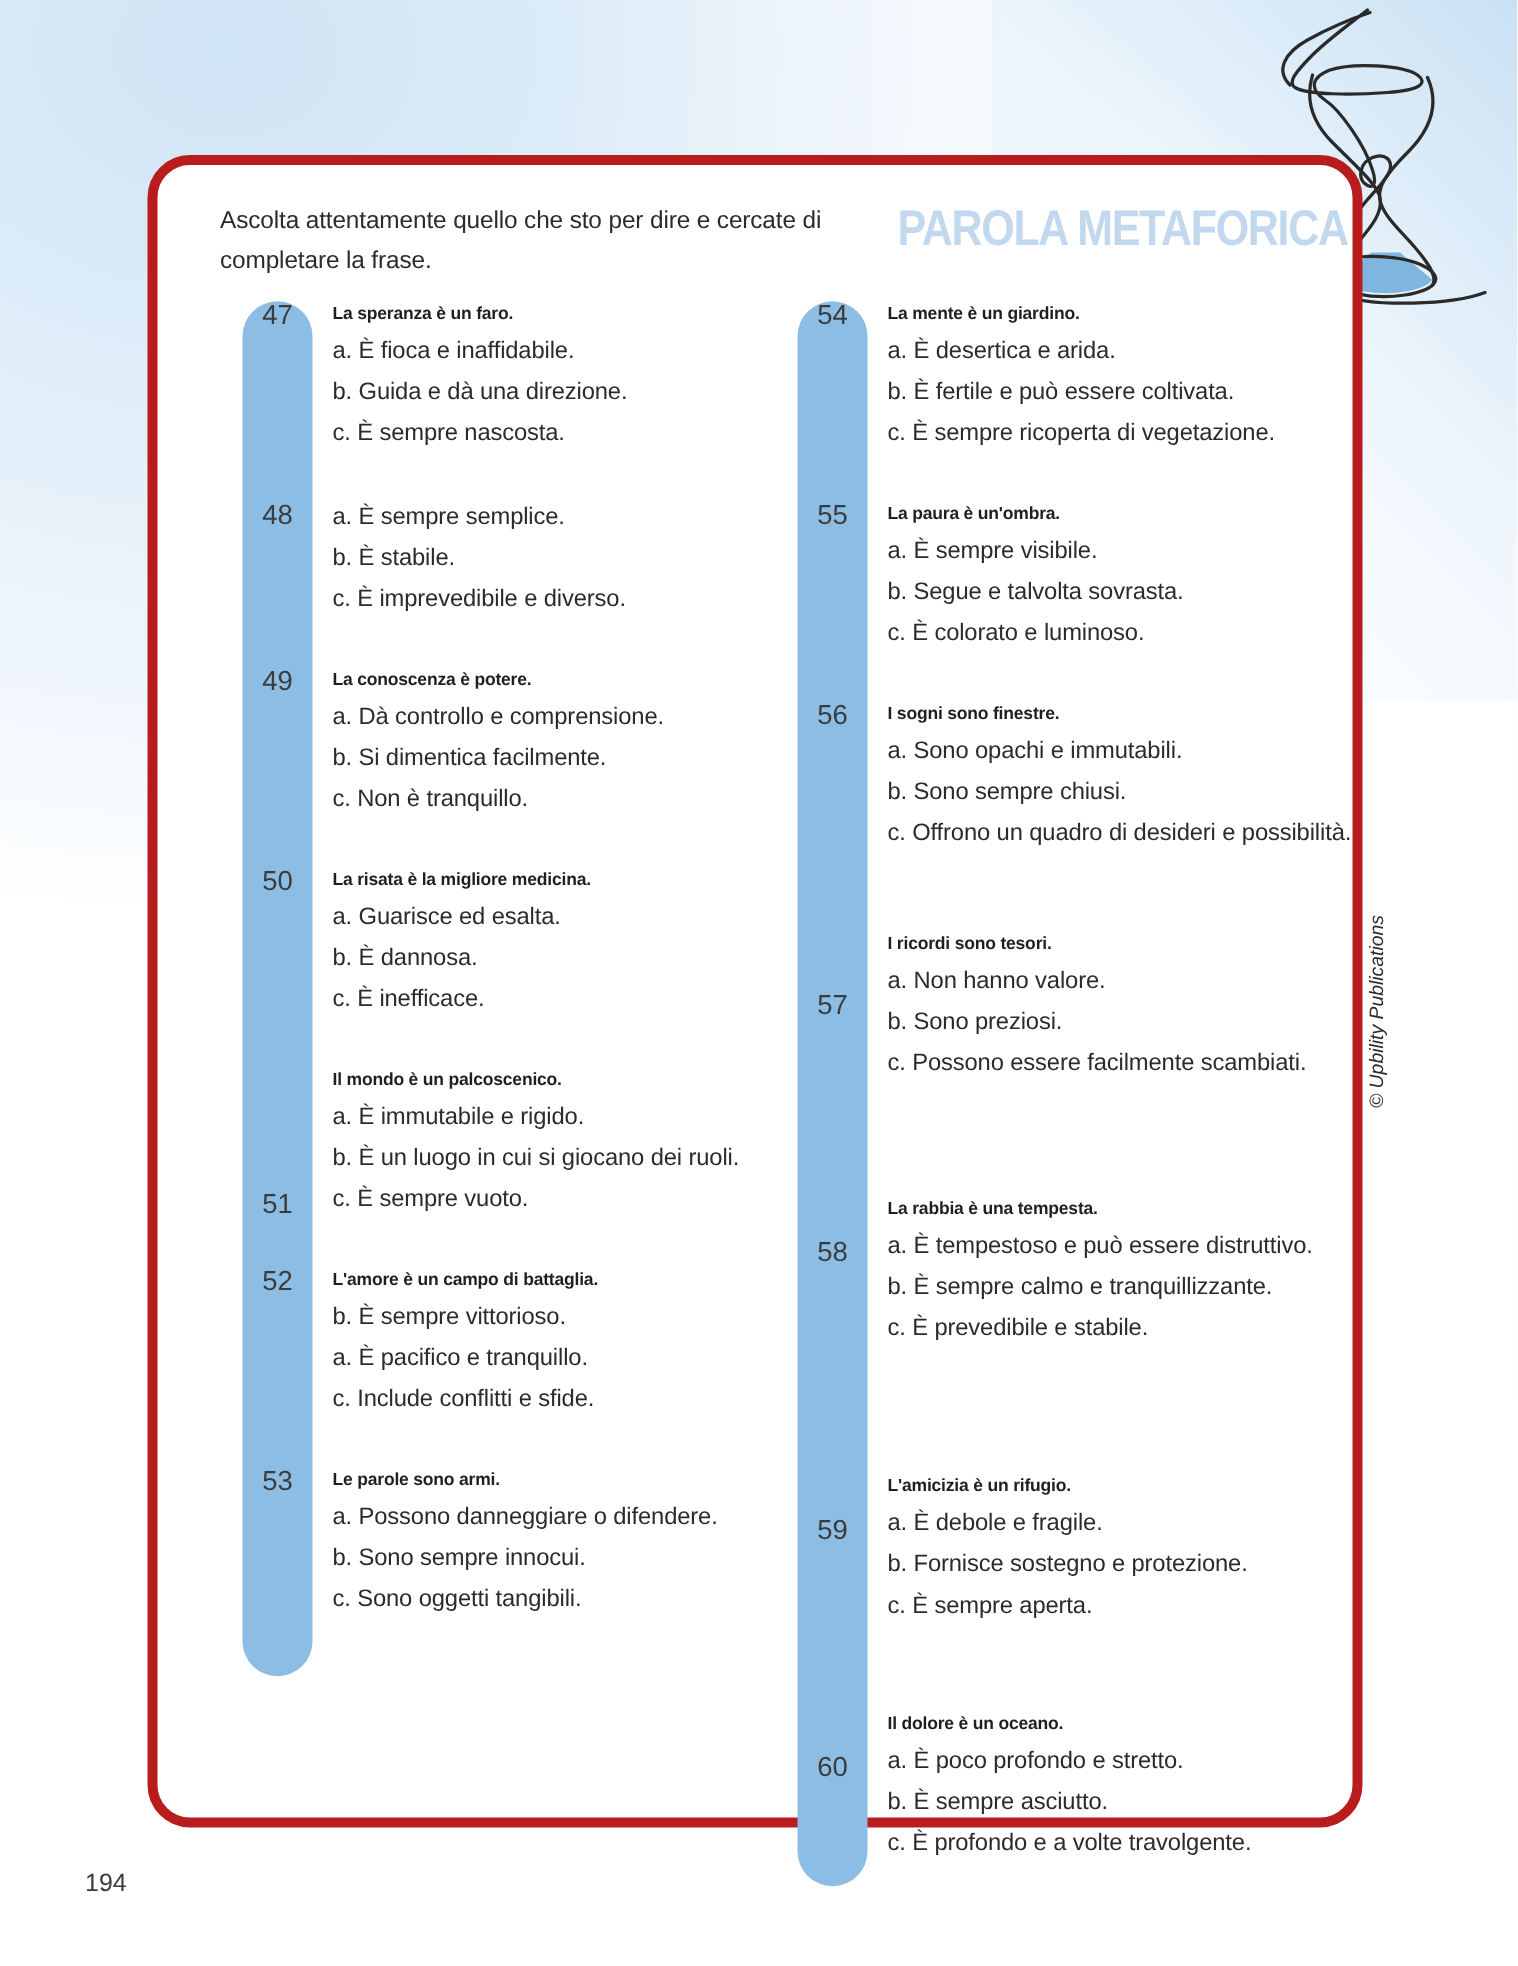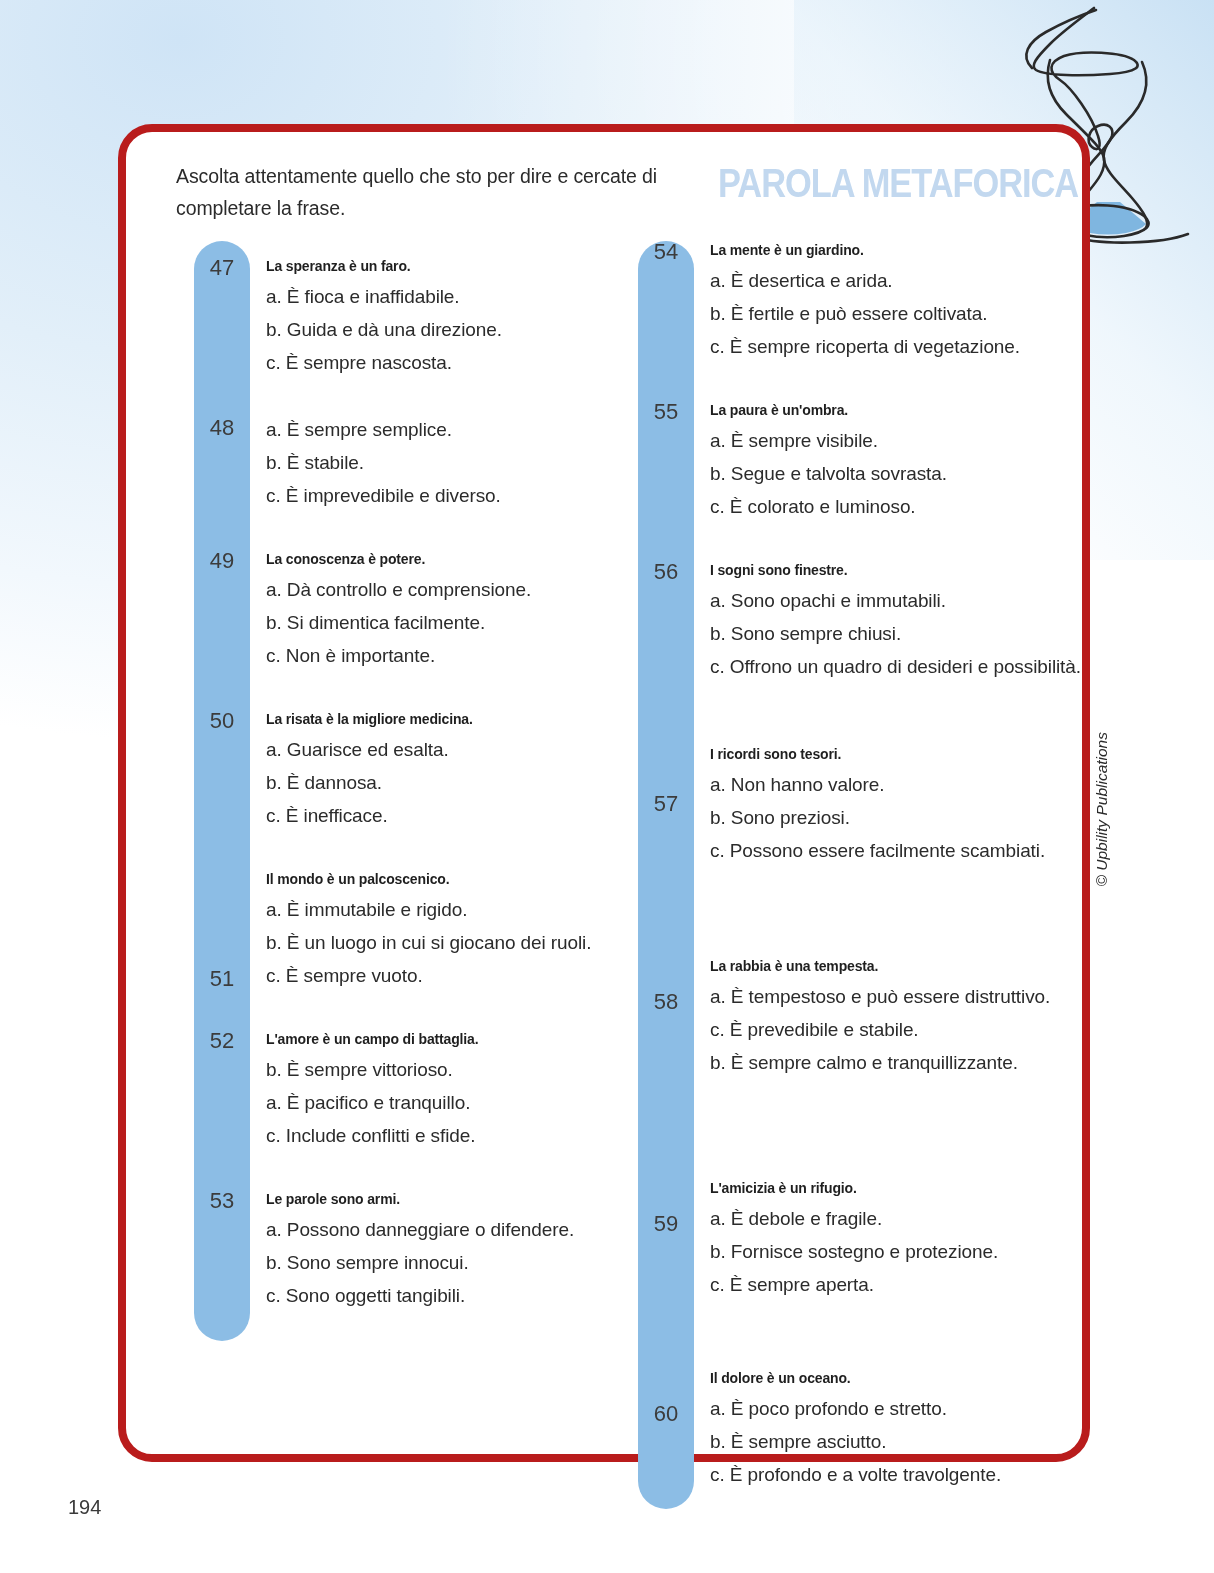--- a/index.html
+++ b/index.html
@@ -142,21 +142,21 @@
 
       <div id="instruction">Ascolta attentamente quello che sto per dire e cercate di completare la frase.</div>
 
       <div id="worksheet-title">PAROLA METAFORICA</div>
 
       <div id="copyright">© Upbility Publications</div>
 
       <div class="column" id="col-left">
         <div class="qbar" id="bar-left" style="height: 1100px;"></div>
         <div id="list-left">
-            <div class="qblock" style="margin-top: 16px;">
+            <div class="qblock" style="margin-top: 0px;">
               <div class="qnum num-top">47</div>
               <div class="qtext">
                 <div class="qstem">La speranza è un faro.</div>
                 <div class="qopt">a. È fioca e inaffidabile.</div>
                 <div class="qopt">b. Guida e dà una direzione.</div>
                 <div class="qopt">c. È sempre nascosta.</div>
               </div>
             </div>
             <div class="qblock" style="margin-top: 34px;">
               <div class="qnum num-top">48</div>
@@ -165,21 +165,21 @@
                 <div class="qopt">b. È stabile.</div>
                 <div class="qopt">c. È imprevedibile e diverso.</div>
               </div>
             </div>
             <div class="qblock" style="margin-top: 34px;">
               <div class="qnum num-top">49</div>
               <div class="qtext">
                 <div class="qstem">La conoscenza è potere.</div>
                 <div class="qopt">a. Dà controllo e comprensione.</div>
                 <div class="qopt">b. Si dimentica facilmente.</div>
-                <div class="qopt">c. Non è importante.</div>
+                <div class="qopt">c. Non è tranquillo.</div>
               </div>
             </div>
             <div class="qblock" style="margin-top: 34px;">
               <div class="qnum num-top">50</div>
               <div class="qtext">
                 <div class="qstem">La risata è la migliore medicina.</div>
                 <div class="qopt">a. Guarisce ed esalta.</div>
                 <div class="qopt">b. È dannosa.</div>
                 <div class="qopt">c. È inefficace.</div>
               </div>
@@ -251,22 +251,22 @@
                 <div class="qopt">a. Non hanno valore.</div>
                 <div class="qopt">b. Sono preziosi.</div>
                 <div class="qopt">c. Possono essere facilmente scambiati.</div>
               </div>
             </div>
             <div class="qblock" style="margin-top: 86px;">
               <div class="qnum num-second">58</div>
               <div class="qtext">
                 <div class="qstem">La rabbia è una tempesta.</div>
                 <div class="qopt">a. È tempestoso e può essere distruttivo.</div>
+                <div class="qopt">b. È sempre calmo e tranquillizzante.</div>
                 <div class="qopt">c. È prevedibile e stabile.</div>
-                <div class="qopt">b. È sempre calmo e tranquillizzante.</div>
               </div>
             </div>
             <div class="qblock" style="margin-top: 96px;">
               <div class="qnum num-second">59</div>
               <div class="qtext">
                 <div class="qstem">L'amicizia è un rifugio.</div>
                 <div class="qopt">a. È debole e fragile.</div>
                 <div class="qopt">b. Fornisce sostegno e protezione.</div>
                 <div class="qopt">c. È sempre aperta.</div>
               </div>

